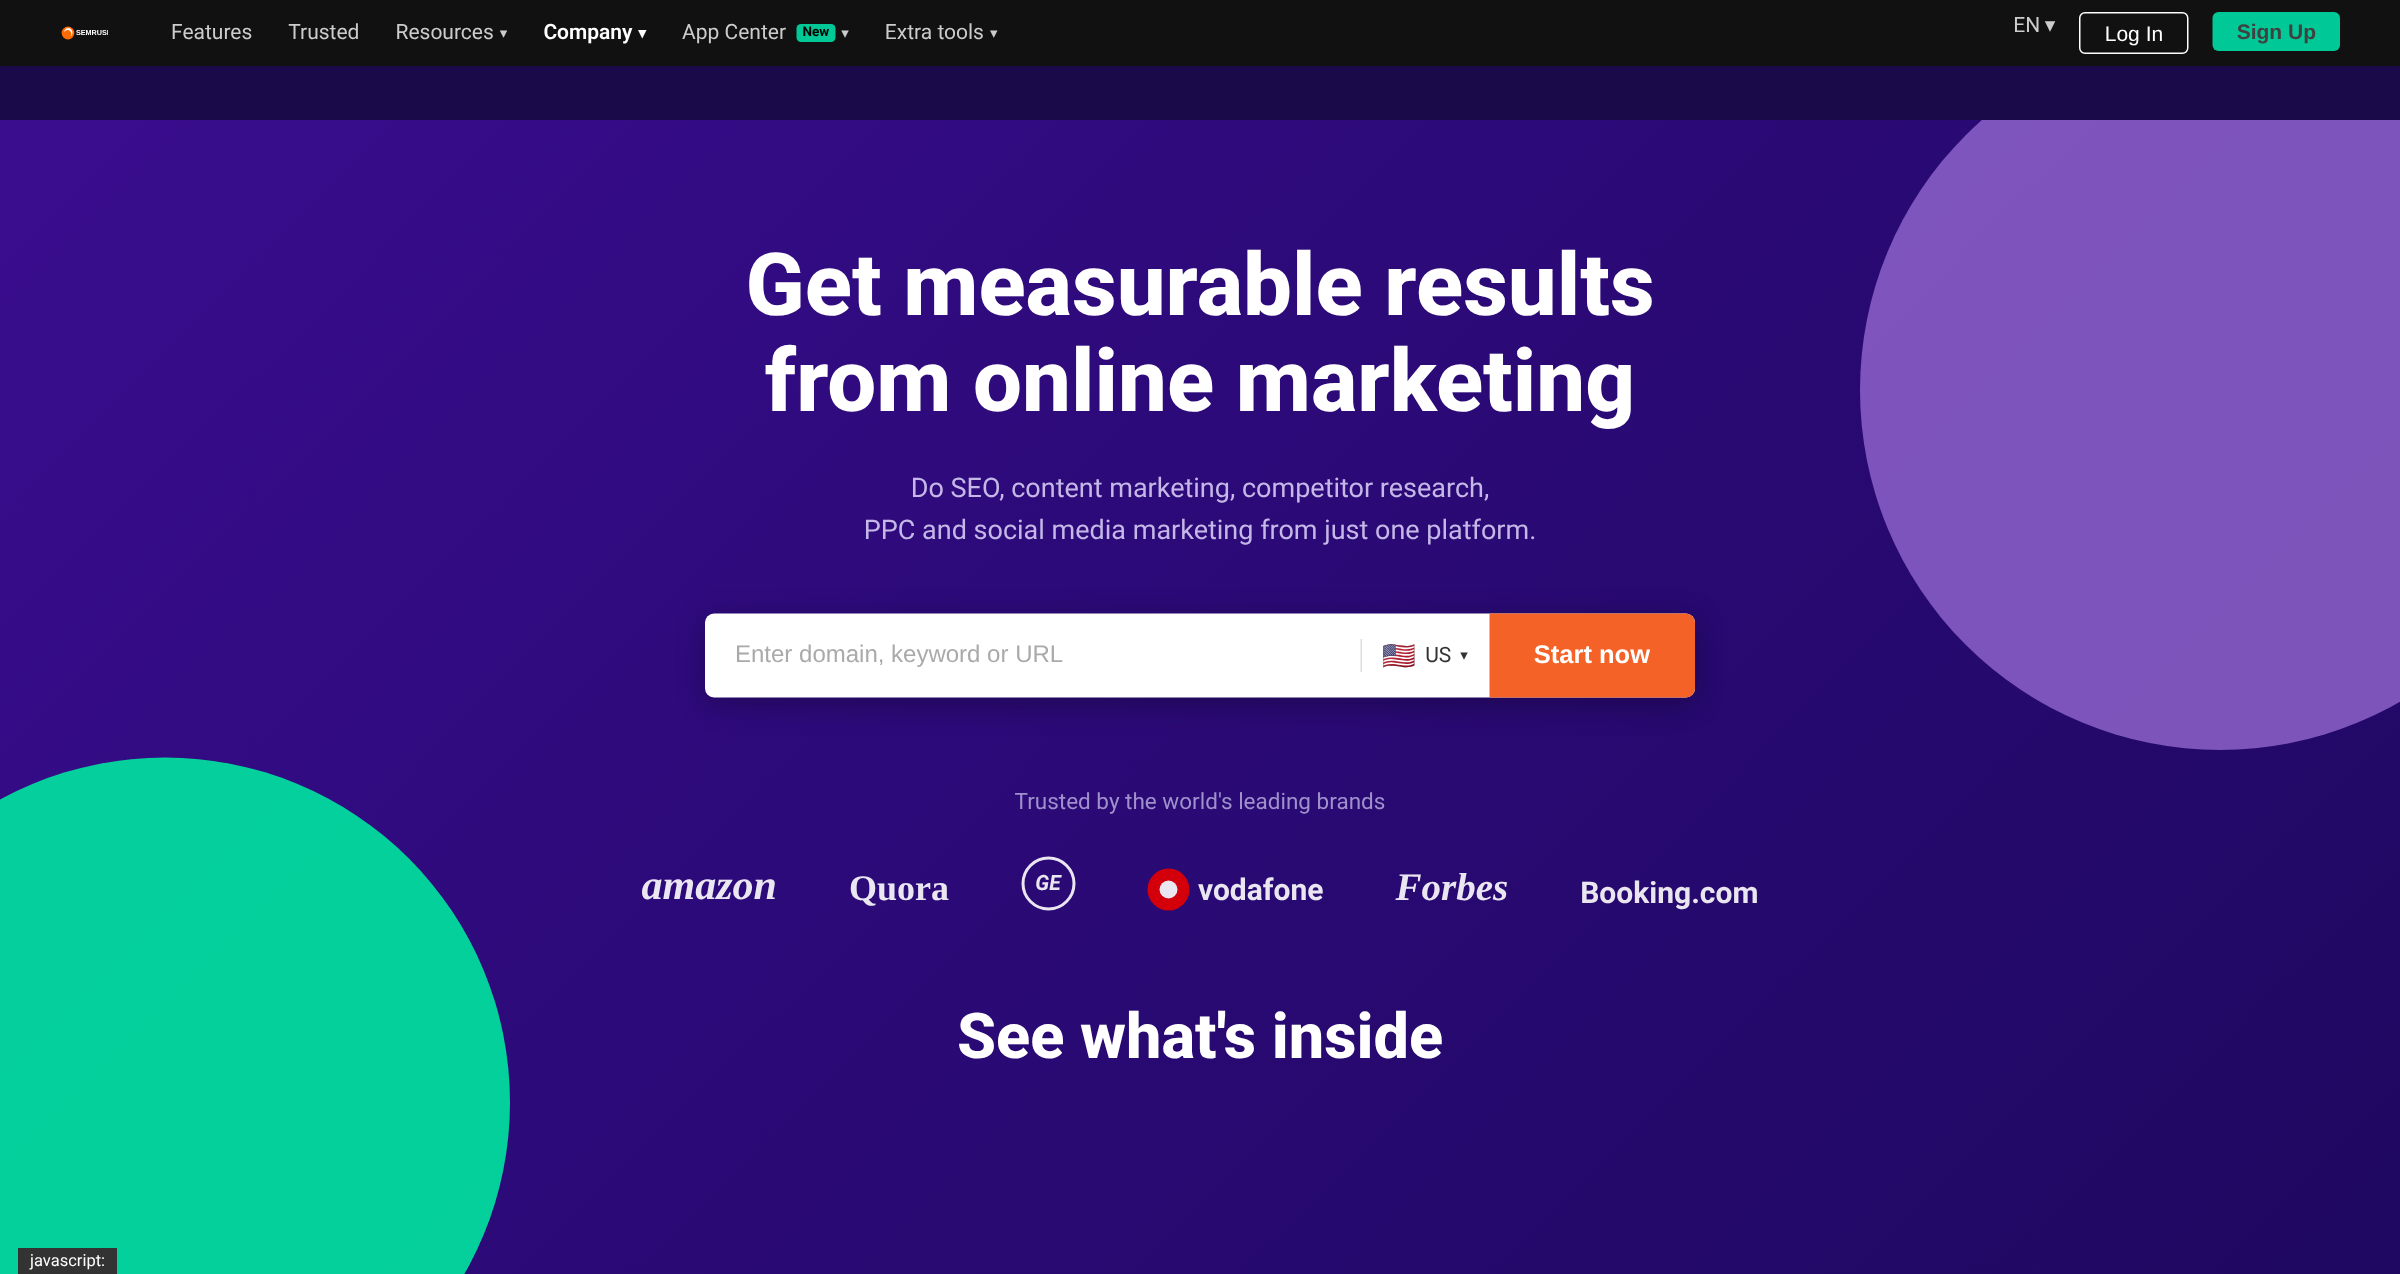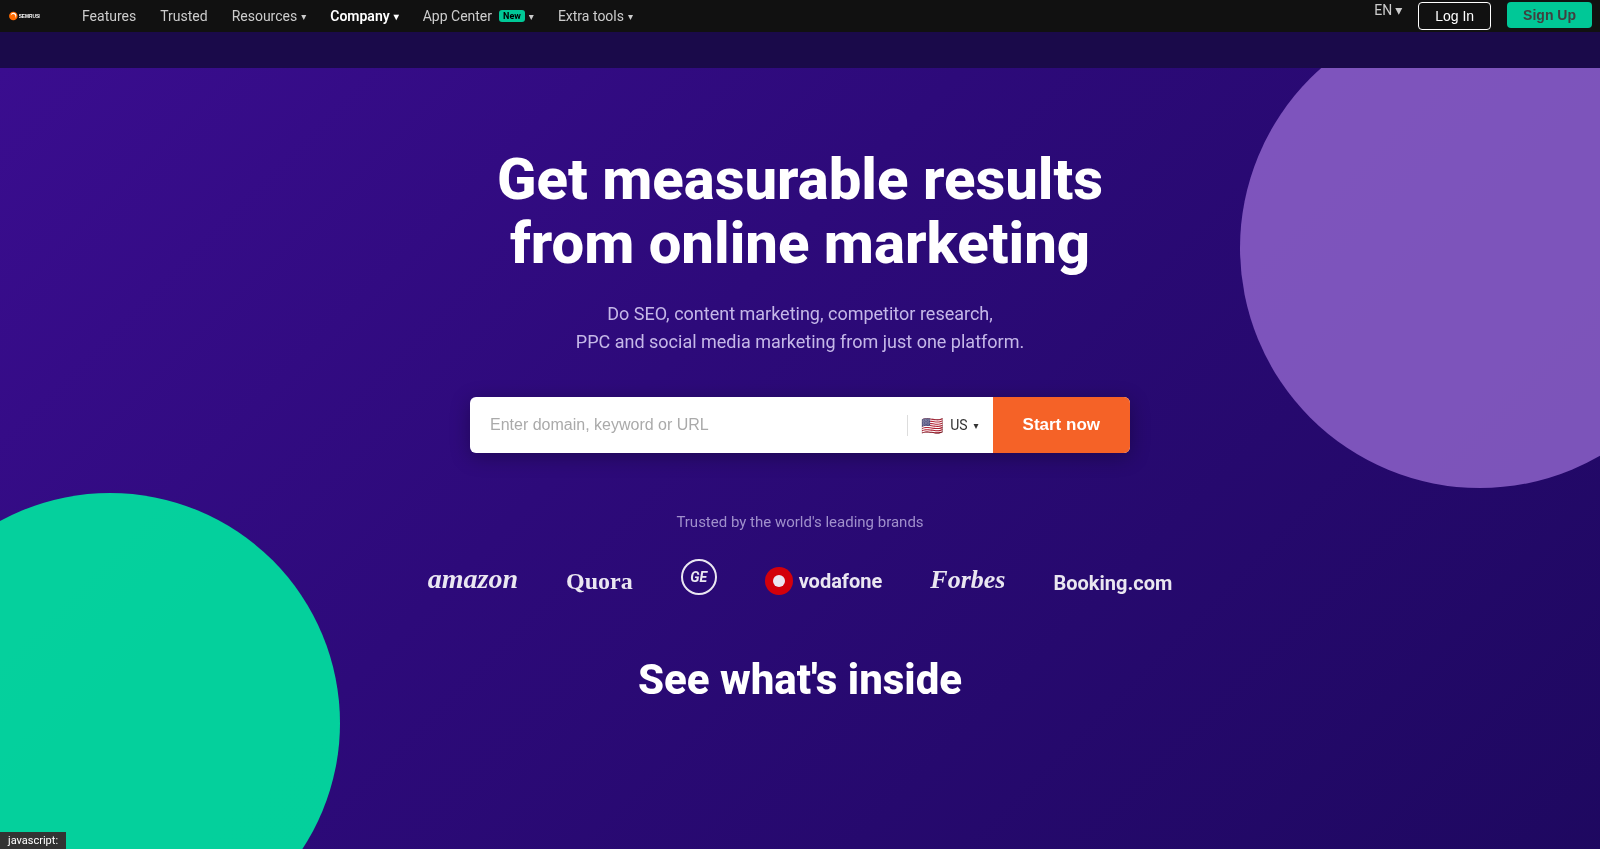--- a/index.html
+++ b/index.html
@@ -1,24 +1,24 @@
 <!DOCTYPE html>
 <html><head>
   <meta charset="utf-8">
   <style>
     * { margin: 0; padding: 0; box-sizing: border-box; }
     body { font-family: -apple-system, BlinkMacSystemFont, 'Segoe UI', Roboto, sans-serif; background: #1a0a4a; overflow-x: hidden; }
 
     
     nav {
       background: #111;
-      height: 32px;
-      display: flex;
-      align-items: center;
-      padding: 0 8px;
+      height: 44px;
+      display: flex;
+      align-items: center;
+      padding: 0 40px;
       position: relative;
       z-index: 10;
     }
     .nav-logo {
       display: flex;
       align-items: center;
       gap: 6px;
       margin-right: 32px;
     }
     .nav-logo-icon {
@@ -234,21 +234,21 @@
     .see-inside-title {
       font-size: 42px;
       font-weight: 800;
       color: #fff;
     }
 
     
     .status-bar {
       position: fixed;
       bottom: 0;
-      left: 0;
+      left: 12px;
       background: #333;
       color: #fff;
       font-size: 11px;
       padding: 2px 8px;
       z-index: 100;
     }
 
     
     .ge-circle {
       display: inline-flex;

